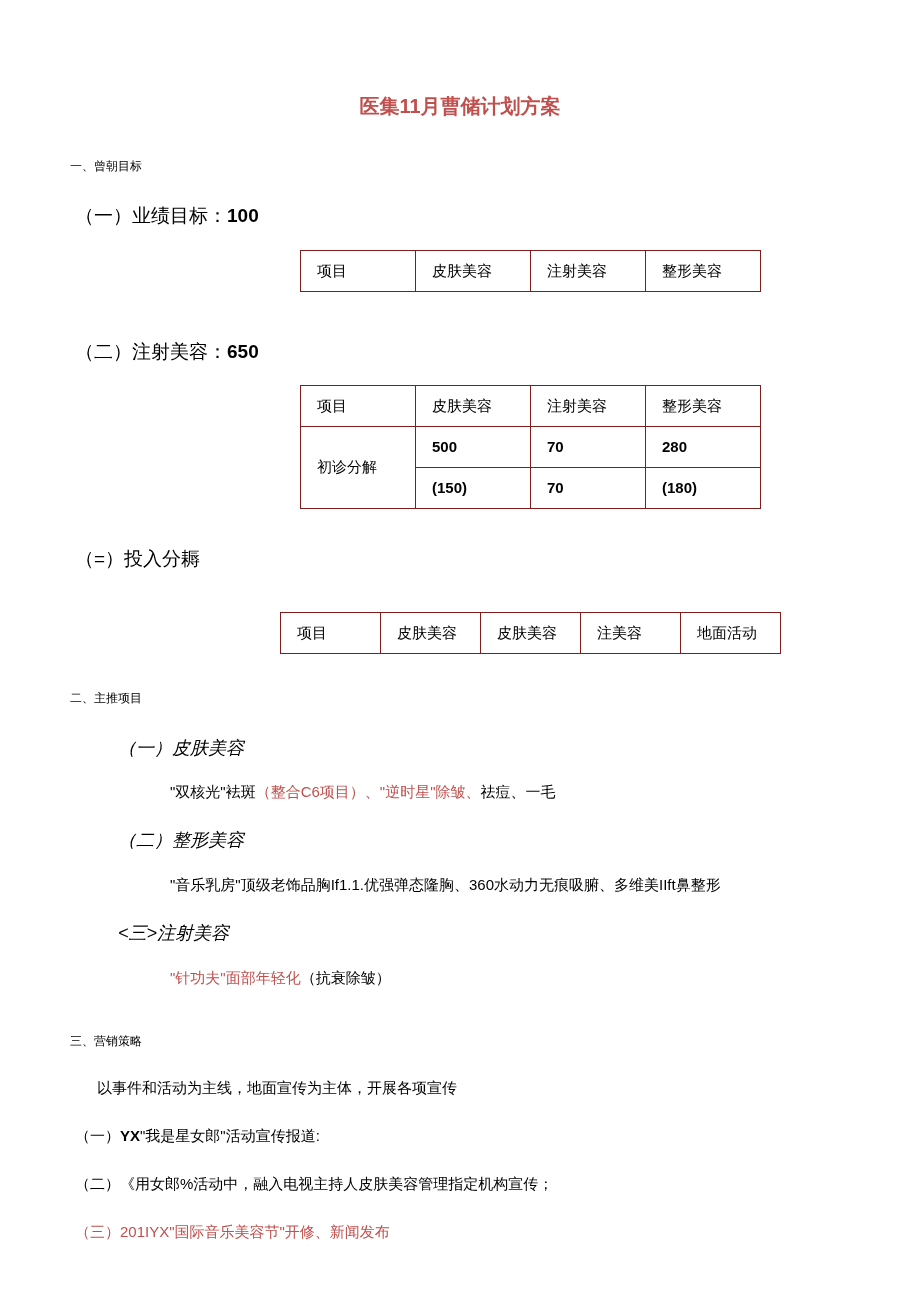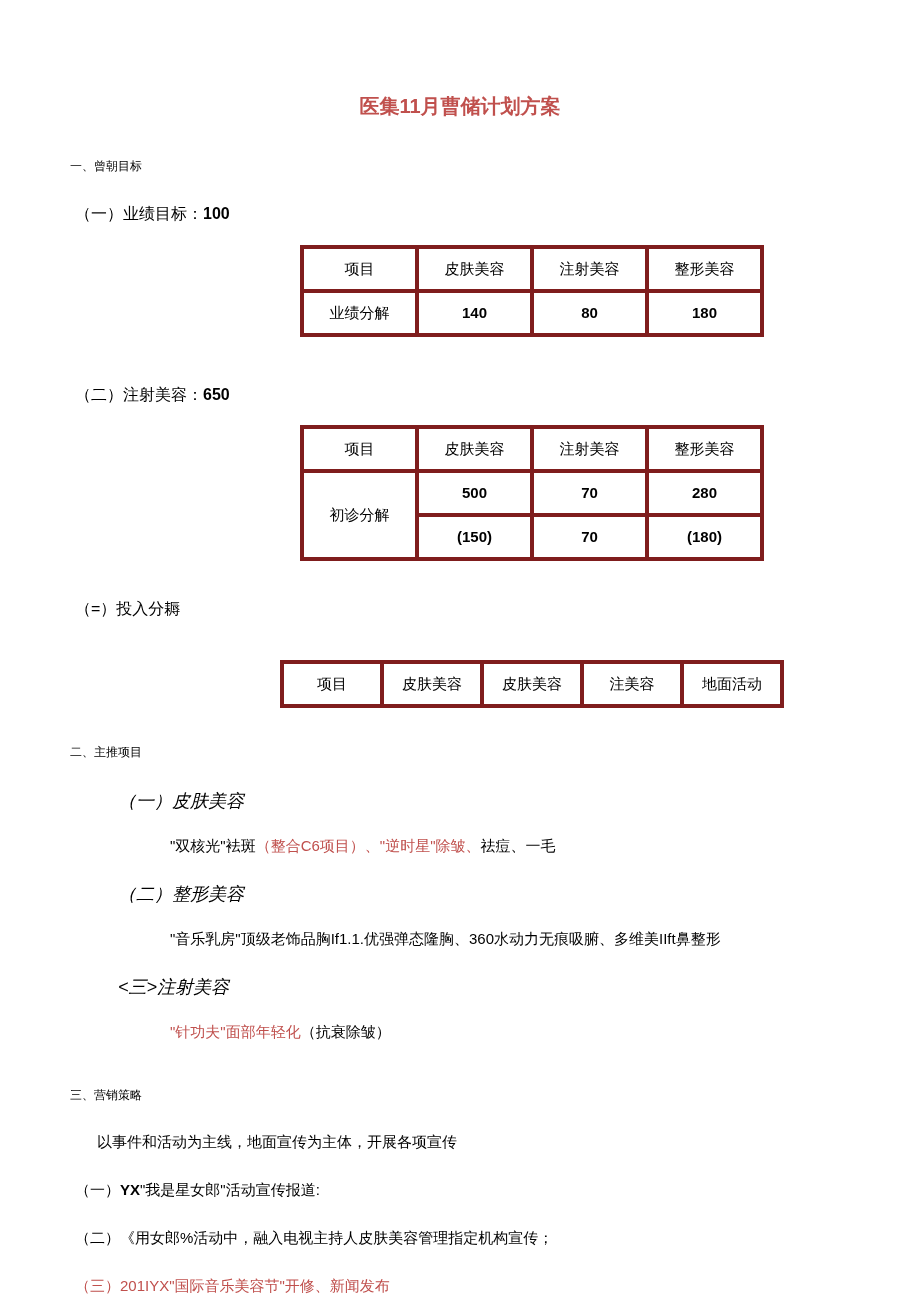--- a/index.html
+++ b/index.html
@@ -21,44 +21,44 @@
       color: #c0504d;
       font-weight: bold;
       font-size: 20px;
       margin-bottom: 35px;
     }
     .h1 {
       font-size: 12px;
       margin-bottom: 25px;
     }
     .h2 {
-      font-size: 16px;
+      font-size: 19px;
       margin-bottom: 18px;
       margin-left: 5px;
     }
     .h2-indent {
       font-size: 18px;
       margin-bottom: 18px;
       margin-left: 48px;
       font-style: italic;
     }
     .bold {
       font-weight: bold;
     }
     table {
       border-collapse: collapse;
       margin: 0 0 35px 230px;
     }
     table.wide {
       margin-left: 210px;
     }
     td, th {
-      border: 4px solid #7f1d1d;
+      border: 1px solid #7f1d1d;
       padding: 8px 16px;
-      text-align: center;
+      text-align: left;
       font-size: 15px;
     }
     .table1 td, .table1 th { min-width: 115px; }
     .table2 td, .table2 th { min-width: 115px; }
     .table3 td, .table3 th { min-width: 100px; }
     .section-gap {
       margin-top: 35px;
     }
     .body-line {
       margin-left: 100px;
@@ -92,26 +92,20 @@
   <span>（一）业绩目标：</span><span class="bold">100</span>
 </div>
 
 <table class="table1">
   <tbody>
       <tr>
     <td>项目</td>
     <td>皮肤美容</td>
     <td>注射美容</td>
     <td>整形美容</td>
-  </tr>
-  <tr>
-    <td>业绩分解</td>
-    <td class="bold">140</td>
-    <td class="bold">80</td>
-    <td class="bold">180</td>
   </tr>
 </tbody>
   </table>
 
 <div class="spacer-sm"></div>
 
 <div class="h2">
   <span>（二）注射美容：</span><span class="bold">650</span>
 </div>
 

